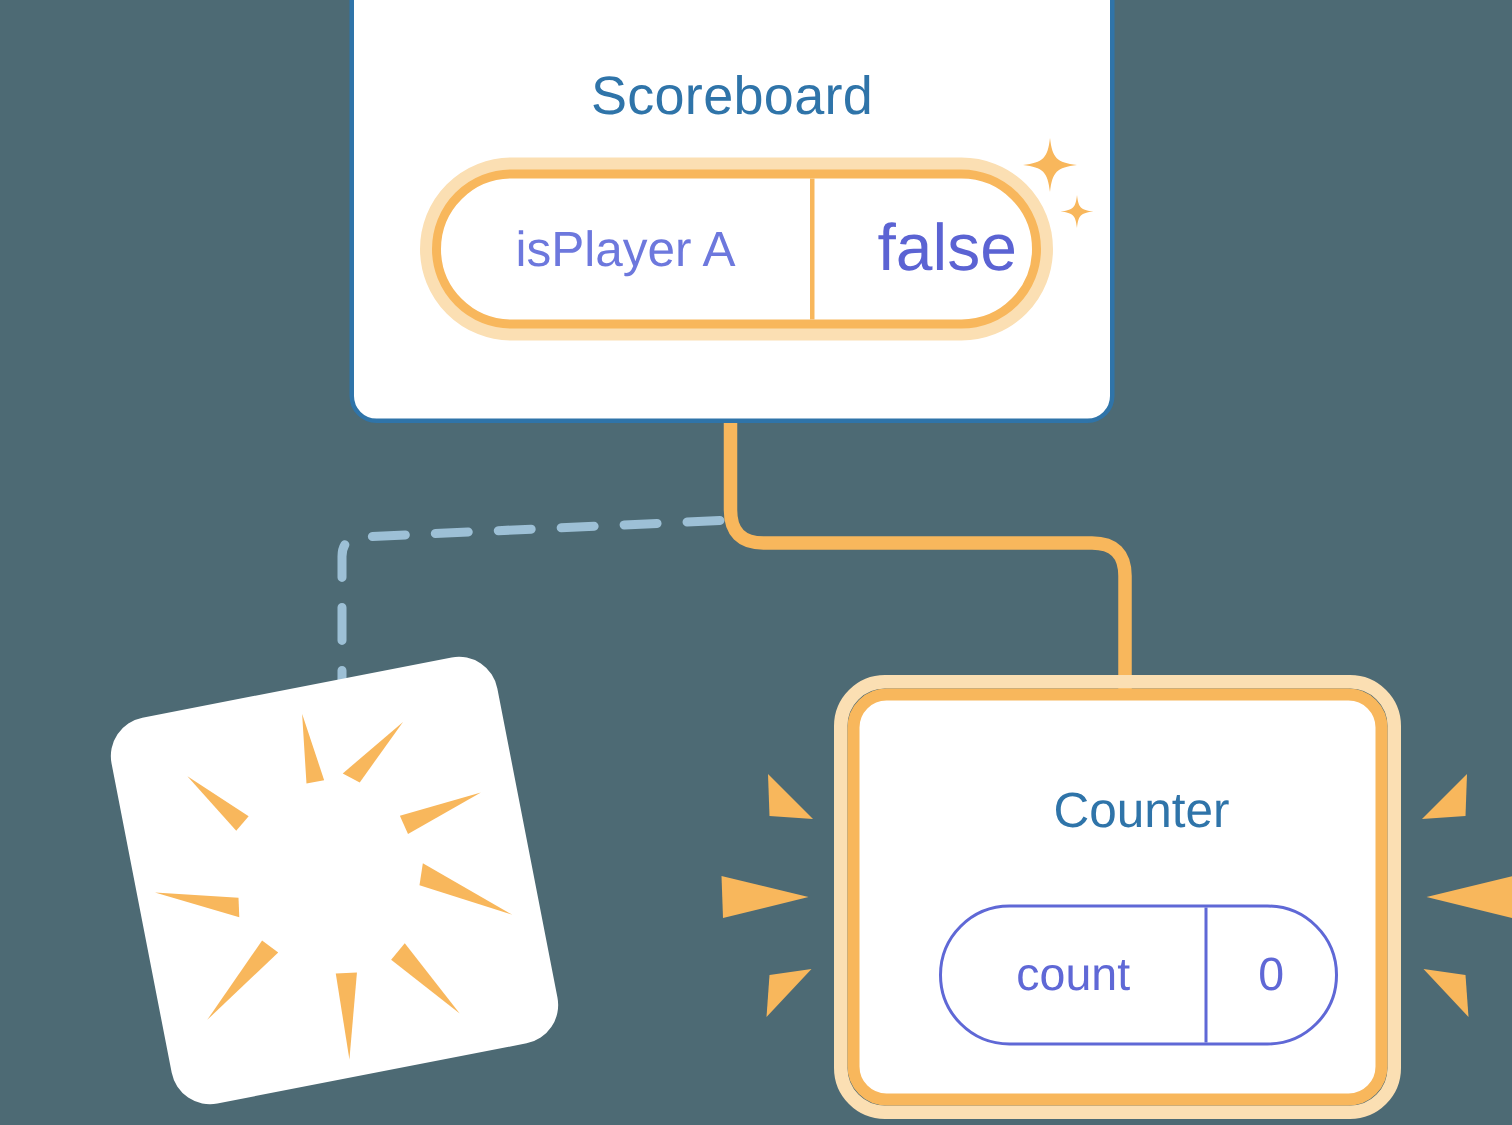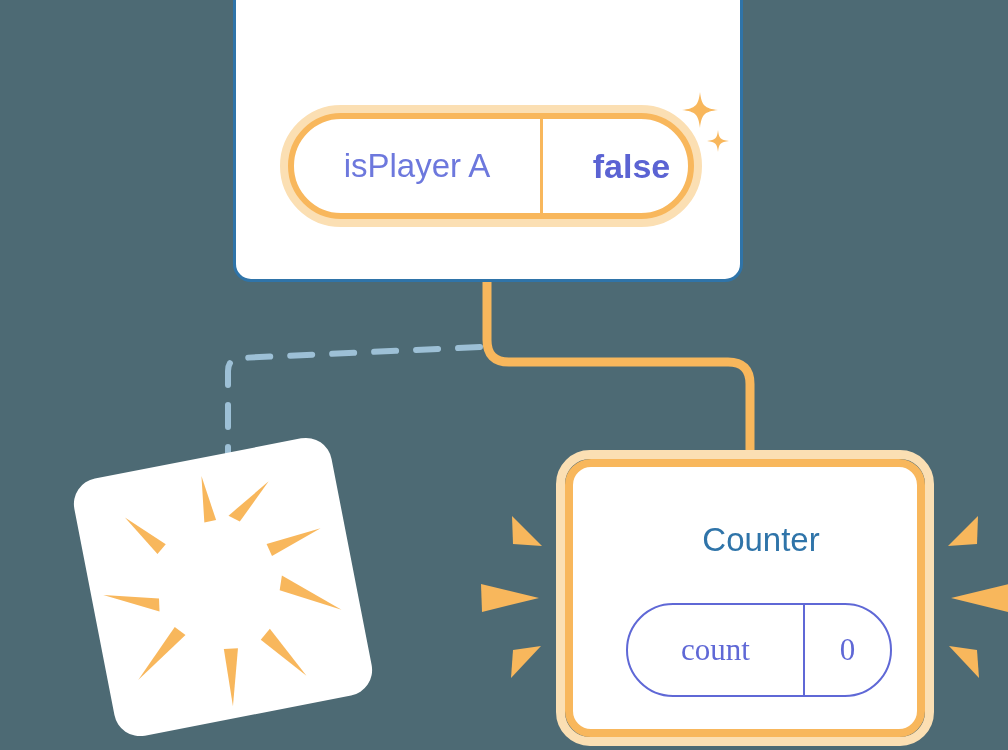--- a/index.html
+++ b/index.html
@@ -87,22 +87,22 @@
   .pill-solid .pill-divider {
     width: 3px;
     background: #f8b75c;
     margin: 0;
   }
   .pill-solid .pill-val {
     flex: 1 1 auto;
     display: flex;
     align-items: center;
     justify-content: center;
-    font-size: 34px;
-    font-weight: bold;
+    font-size: 44px;
+    font-weight: normal;
     color: #5b63d3;
     padding-left: 32px;
   }
 
   
   .sparkles {
     position: absolute;
     left: 666px;
     top: 90px;
     width: 70px;
@@ -145,21 +145,20 @@
     left: 53px;
     top: 136px;
     width: 266px;
     height: 94px;
     box-sizing: border-box;
     border: 2px solid #5f68d6;
     border-radius: 47px;
     background: #ffffff;
     display: flex;
     align-items: stretch;
-    font-family: Liberation Serif, serif;
   }
   .counter-pill .pill-key {
     flex: 0 0 175px;
     display: flex;
     align-items: center;
     justify-content: center;
     font-size: 31px;
     color: #5f68d6;
   }
   .counter-pill .pill-divider {
@@ -204,20 +203,21 @@
 <div id="stage">
 
   <svg class="layer connectors" viewBox="0 0 1008 750" width="1008" height="750">
 
     <path d="M 480 347 L 240 358 Q 228 359 228 371 L 228 468" fill="none" stroke="#9dc0d6" stroke-width="6" stroke-linecap="round" stroke-dasharray="22 20"></path>
 
     <path d="M 487 280 L 487 340 Q 487 362 509 362 L 728 362 Q 750 362 750 384 L 750 462" fill="none" stroke="#f8b75c" stroke-width="9" stroke-linecap="butt"></path>
   </svg>
 
   <div class="scoreboard-card">
+    <div class="scoreboard-title">Scoreboard</div>
 
     <div class="pill-glow-wrap">
       <div class="pill-halo"></div>
       <div class="pill-solid">
         <div class="pill-key">isPlayer A</div>
         <div class="pill-divider"></div>
         <div class="pill-val">false</div>
       </div>
     </div>
   </div>

